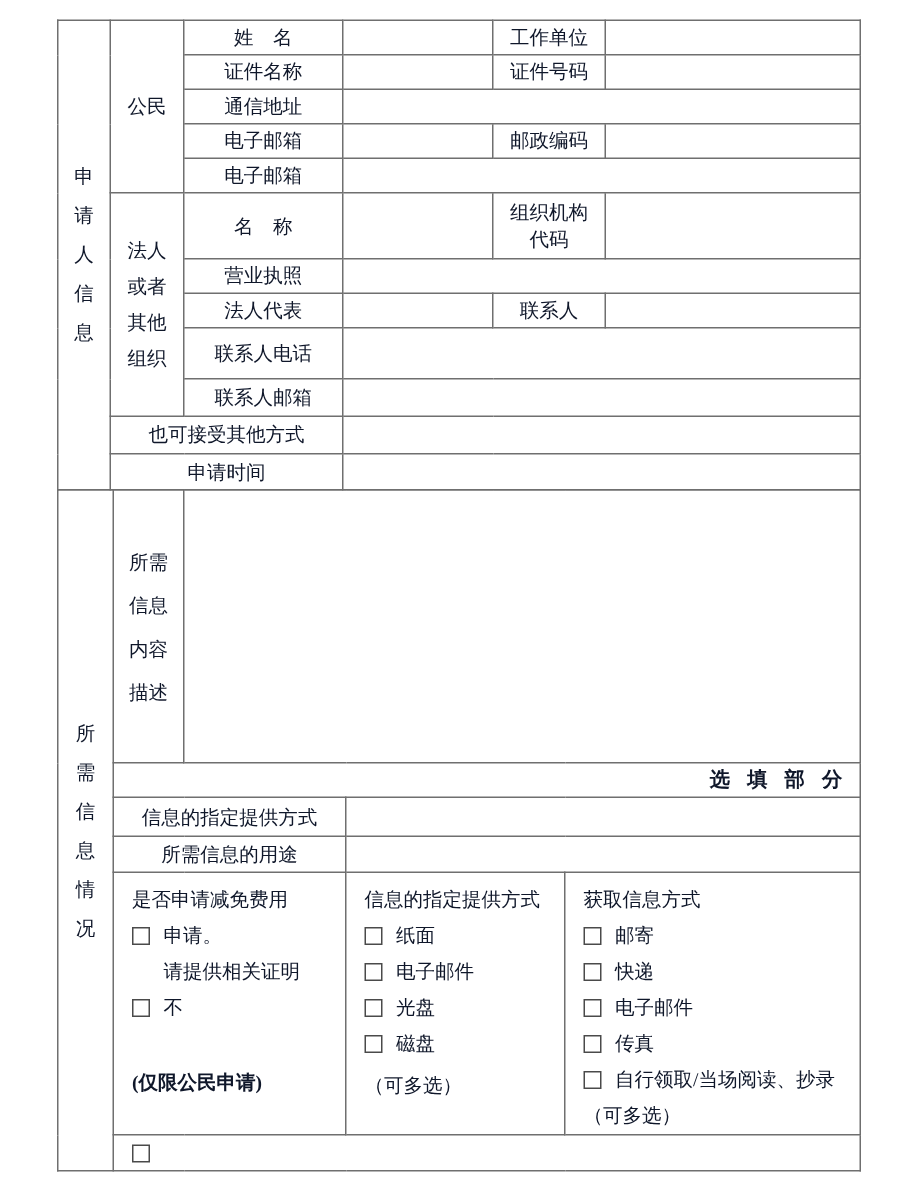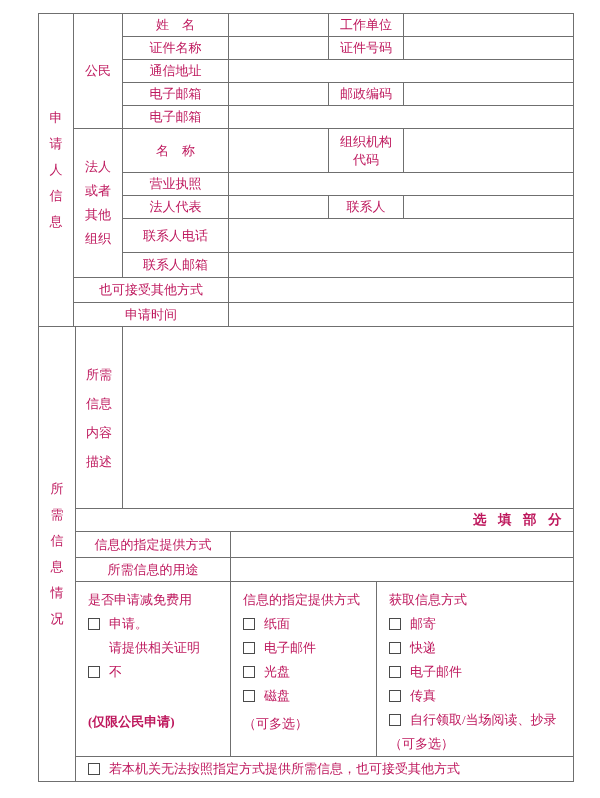--- a/index.html
+++ b/index.html
@@ -4,21 +4,21 @@
 <style>
   html,body{margin:0;padding:0;}
   body{
     width:600px;height:798px;background:#ffffff;
     font-family:"Liberation Serif","DejaVu Serif",serif;
     color:#1a1a1a;
   }
   .form-wrap{position:absolute;left:38px;top:13px;width:535px;}
   table{border-collapse:collapse;table-layout:fixed;width:535px;}
   td{
-    border:1px solid #6f6f6f;font-size:13px;color:#be185d;
+    border:1px solid #6f6f6f;font-size:13px;color:#0f172a;
     padding:0;overflow:hidden;vertical-align:middle;
   }
   #tbl-bottom{margin-top:-1px;}
   .lbl{text-align:center;}
   .pre{white-space:pre-line;}
   .inp{background:#fff;}
   
   .side{text-align:center;}
   .vstack{
     display:inline-block;width:1.1em;word-break:break-all;
@@ -217,20 +217,19 @@
           <span class="cbx"></span>
           <span>自行领取/当场阅读、抄录</span>
         </div>
         <div class="note">（可多选）</div>
       </td>
     </tr>
     <tr style="height:24px">
       <td class="fallback-td" colspan="4">
         <div class="cbl">
           <span class="cbx"></span>
-          <span>若本机关无法按照指定方式提供所需信息，也可接受其他方式</span>
         </div>
       </td>
     </tr>
   </tbody>
     </table>
 
 </div>
 
 </body></html>

